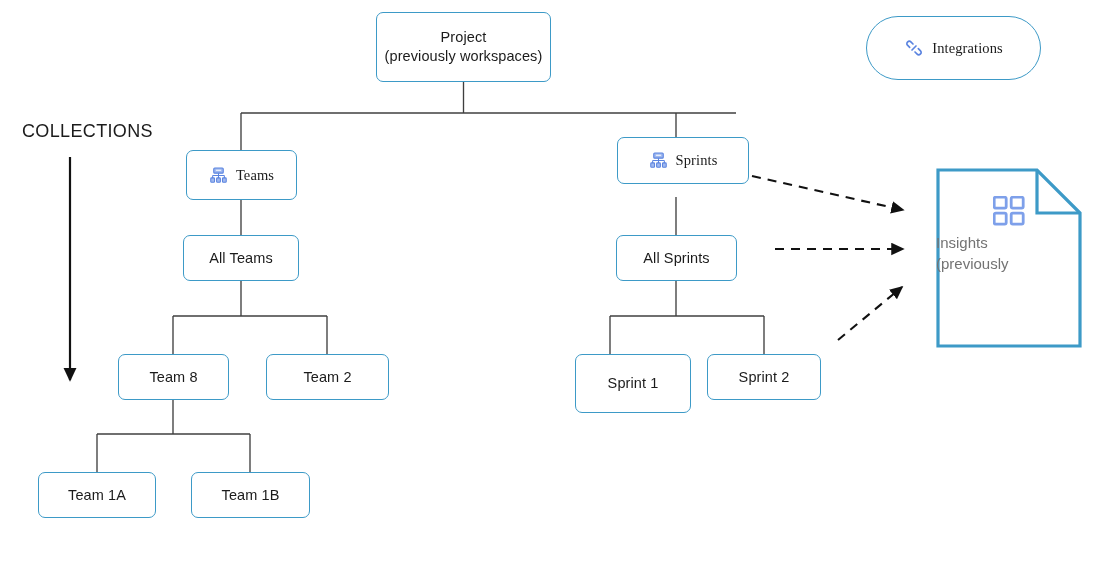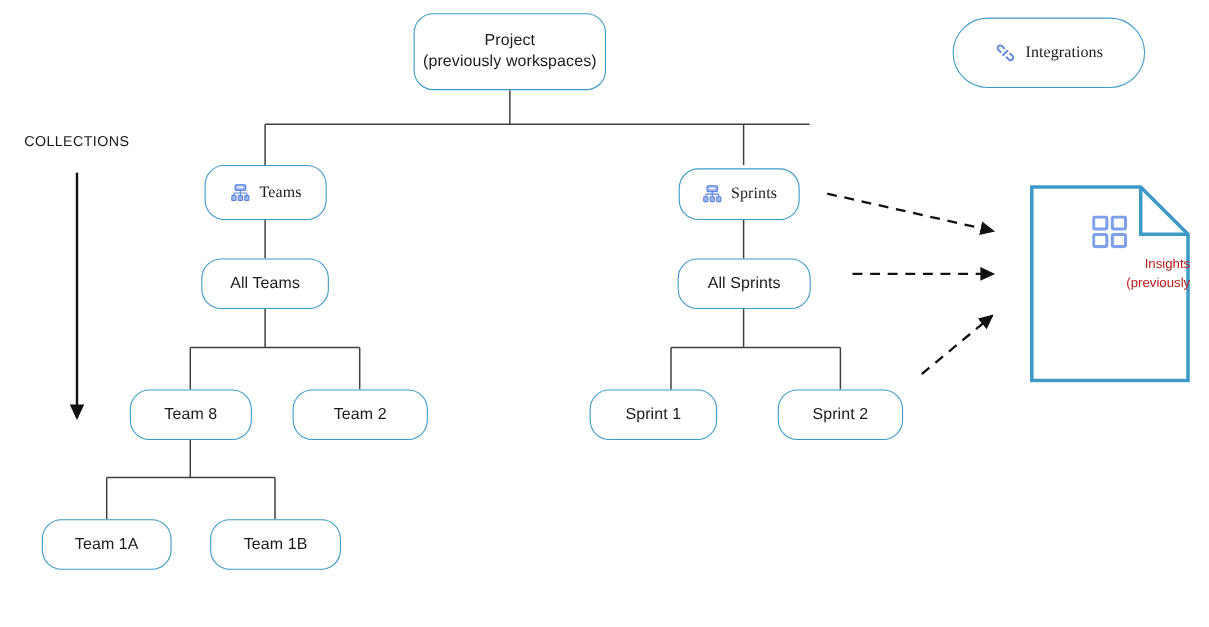--- a/index.html
+++ b/index.html
@@ -23,21 +23,21 @@
     left: 0;
     top: 0;
     width: 1099px;
     height: 570px;
     pointer-events: none;
   }
   .node {
     position: absolute;
     box-sizing: border-box;
     border: 1.6px solid #3d9ac7;
-    border-radius: 18px;
+    border-radius: 7px;
     background: #ffffff;
     display: flex;
     align-items: center;
     justify-content: center;
     color: #1b1b1b;
     font-size: 14.5px;
     line-height: 1.3;
     text-align: center;
     letter-spacing: 0.1px;
   }
@@ -52,36 +52,36 @@
     font-family: Liberation Serif, serif;
   }
   .icon {
     display: inline-flex;
     align-items: center;
     justify-content: center;
     flex: 0 0 auto;
   }
   .collections-label {
     position: absolute;
-    font-size: 13px;
+    font-size: 18px;
     color: #1b1b1b;
     letter-spacing: 0.35px;
     white-space: nowrap;
   }
   .doc-node {
     position: absolute;
   }
   .doc-text {
     position: absolute;
     left: 0;
     right: 0;
-    text-align: right;
-    font-size: 12px;
+    text-align: left;
+    font-size: 15px;
     line-height: 1.42;
-    color: #b91c1c;
+    color: #737373;
   }
   .doc-icon {
     position: absolute;
   }
 </style>
 </head>
 <body>
 
 <div id="canvas">
 
@@ -162,21 +162,21 @@
         <rect x="8.6" y="4.6" width="6.8" height="1.5" rx="0.6" fill="#ffffff"></rect>
         <path d="M12 9 V12 M4.6 12 H19.4 M4.6 12 V15 M12 12 V15 M19.4 12 V15" stroke="#5b84e0" stroke-width="1.3" fill="none"></path>
         <rect x="2.2" y="15" width="4.8" height="5.6" rx="1" fill="#9fb8ef" stroke="#5b84e0" stroke-width="1.3"></rect>
         <rect x="9.6" y="15" width="4.8" height="5.6" rx="1" fill="#9fb8ef" stroke="#5b84e0" stroke-width="1.3"></rect>
         <rect x="17" y="15" width="4.8" height="5.6" rx="1" fill="#9fb8ef" stroke="#5b84e0" stroke-width="1.3"></rect>
       </svg>
     </span>
     <span>Teams</span>
   </div>
 
-  <div class="node node-with-icon" style="left:617px; top:153px; width:110px; height:47px;">
+  <div class="node node-with-icon" style="left:617px; top:137px; width:132px; height:47px;">
     <span class="icon">
       <svg width="19" height="19" viewBox="0 0 24 24">
         <rect x="6" y="2.5" width="12" height="6.5" rx="1.2" fill="#9fb8ef" stroke="#5b84e0" stroke-width="1.4"></rect>
         <rect x="8.6" y="4.6" width="6.8" height="1.5" rx="0.6" fill="#ffffff"></rect>
         <path d="M12 9 V12 M4.6 12 H19.4 M4.6 12 V15 M12 12 V15 M19.4 12 V15" stroke="#5b84e0" stroke-width="1.3" fill="none"></path>
         <rect x="2.2" y="15" width="4.8" height="5.6" rx="1" fill="#9fb8ef" stroke="#5b84e0" stroke-width="1.3"></rect>
         <rect x="9.6" y="15" width="4.8" height="5.6" rx="1" fill="#9fb8ef" stroke="#5b84e0" stroke-width="1.3"></rect>
         <rect x="17" y="15" width="4.8" height="5.6" rx="1" fill="#9fb8ef" stroke="#5b84e0" stroke-width="1.3"></rect>
       </svg>
     </span>
@@ -192,21 +192,21 @@
   </div>
 
   <div class="node" style="left:118px; top:354px; width:111px; height:46px;">
     <span>Team 8</span>
   </div>
 
   <div class="node" style="left:266px; top:354px; width:123px; height:46px;">
     <span>Team 2</span>
   </div>
 
-  <div class="node" style="left:536px; top:354px; width:116px; height:46px;">
+  <div class="node" style="left:575px; top:354px; width:116px; height:59px;">
     <span>Sprint 1</span>
   </div>
 
   <div class="node" style="left:707px; top:354px; width:114px; height:46px;">
     <span>Sprint 2</span>
   </div>
 
   <div class="node" style="left:38px; top:472px; width:118px; height:46px;">
     <span>Team 1A</span>
   </div>

